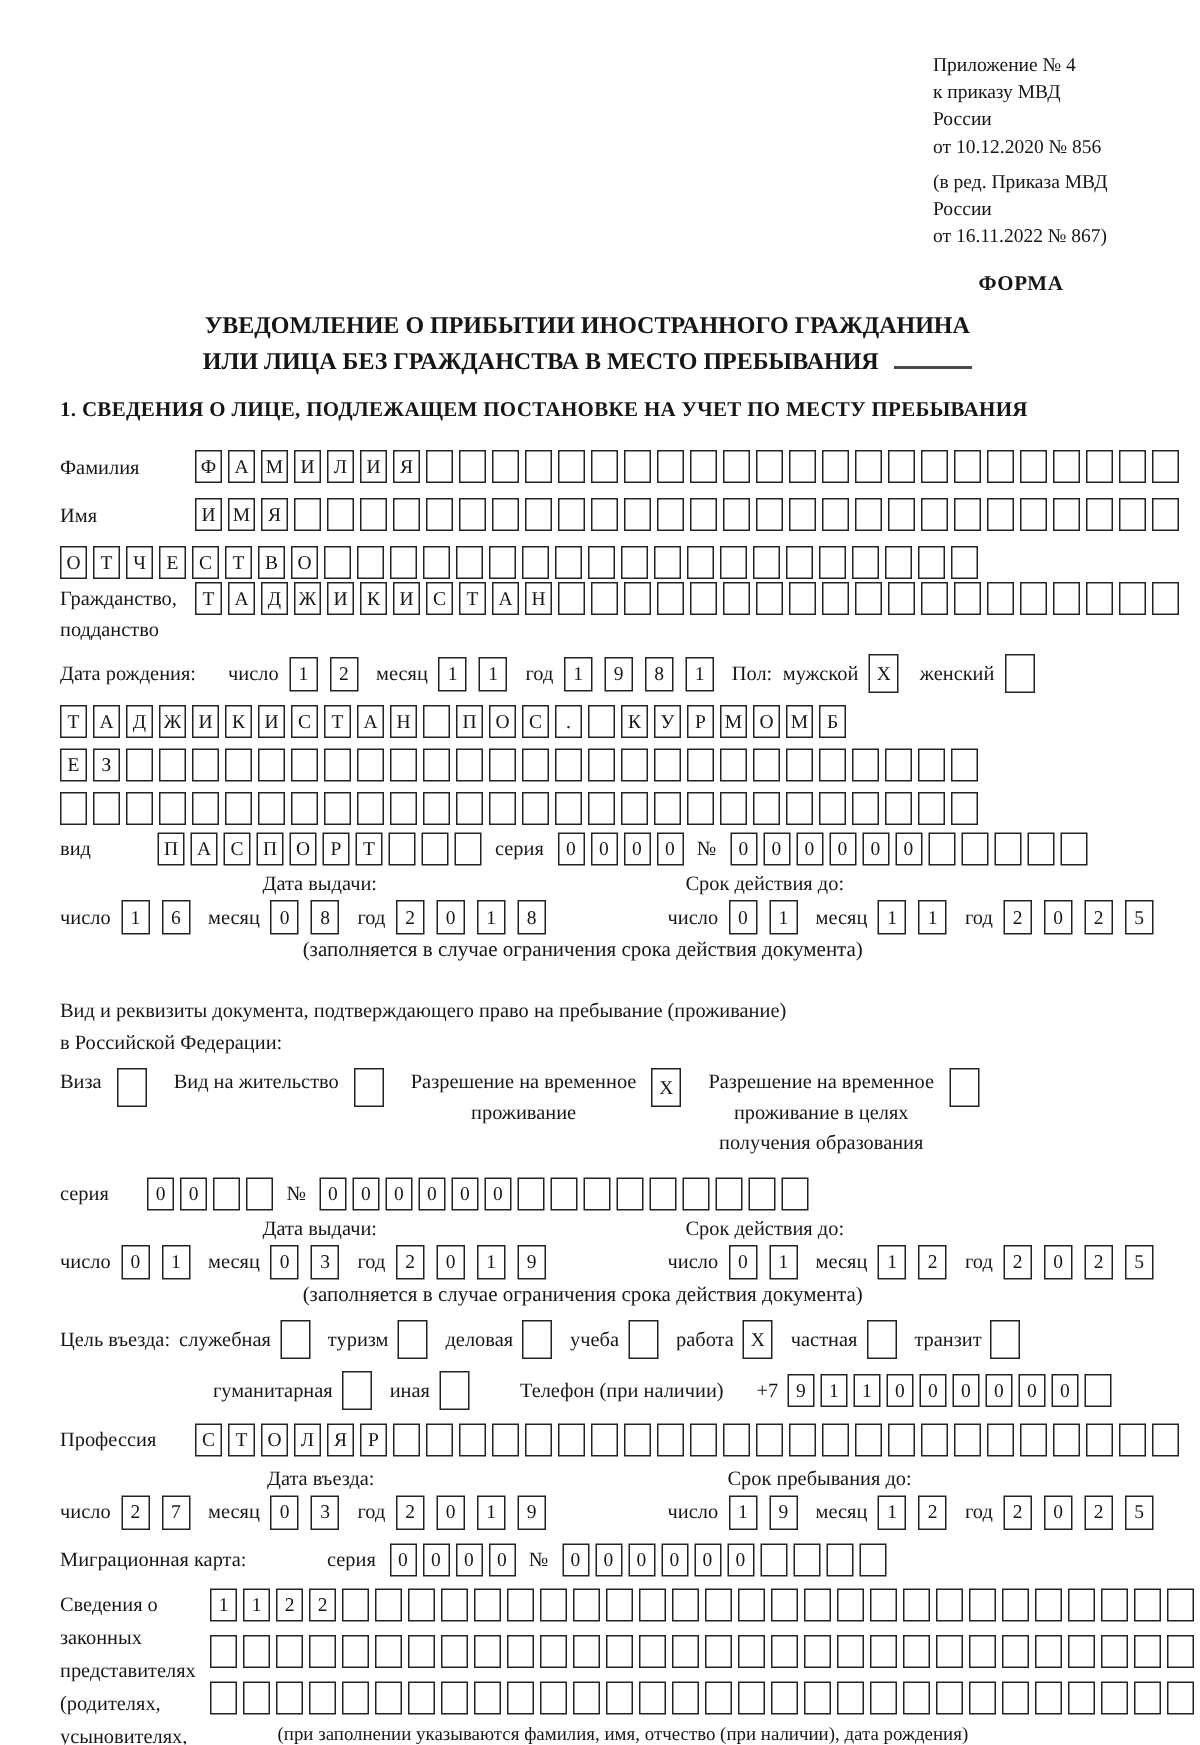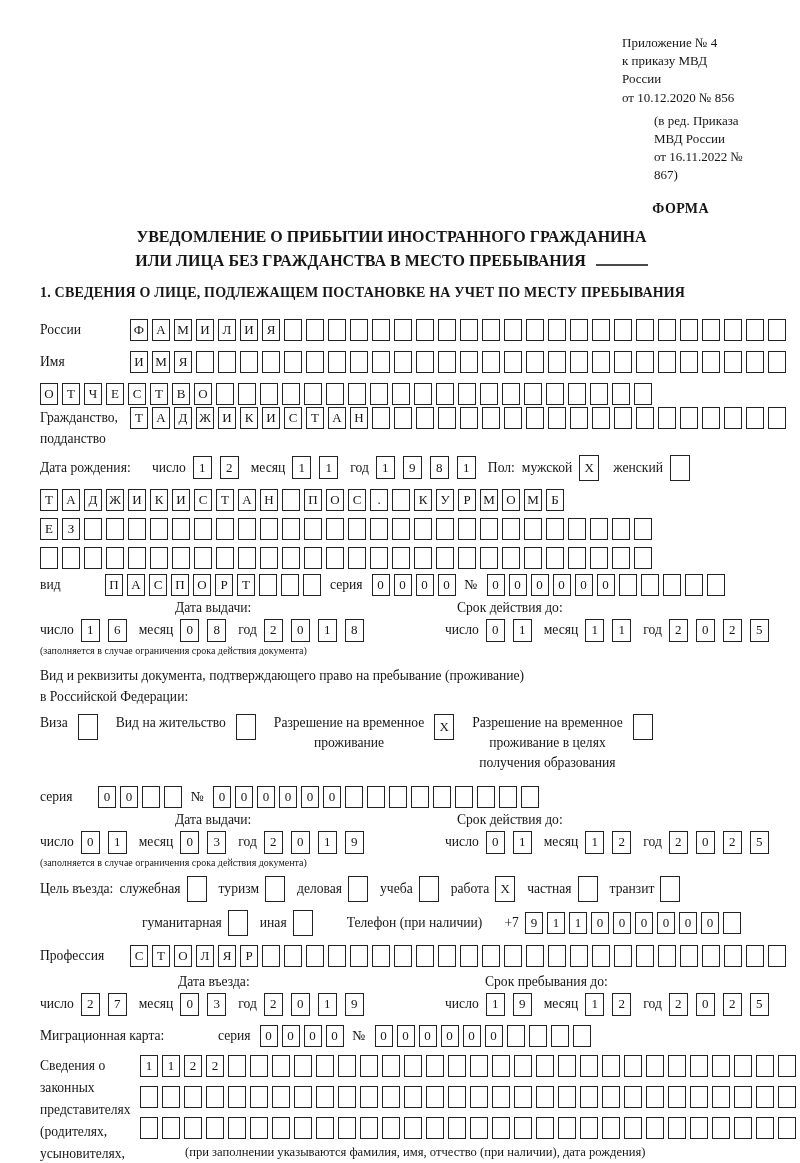--- a/index.html
+++ b/index.html
@@ -4,21 +4,21 @@
 <style>
   html,body{margin:0;padding:0;}
   body{
     width:800px;height:1163px;overflow:hidden;background:#ffffff;
     font-family:"Liberation Serif", "DejaVu Serif", serif;color:#161616;
   }
   .page{padding:34px 28px 0 40px;box-sizing:border-box;width:771px;height:1163px;}
 
   
   .appendix{margin-left:582px;font-size:13px;line-height:1.4;}
-  .appendix .grp2{margin-top:5px;margin-left:32px;}
+  .appendix .grp2{margin-top:5px;}
   .forma{font-weight:bold;text-align:right;margin:16px 34px 0 0;font-size:14px;letter-spacing:.4px;}
   .title{margin-top:8px;text-align:center;font-weight:bold;font-size:16px;line-height:1.5;}
   .blank{display:inline-block;width:52px;border-bottom:2.2px solid #4a4a4a;margin-left:10px;}
   .sec-head{margin-top:12px;text-align:left;font-weight:bold;font-size:14px;letter-spacing:.2px;}
 
   
   .frm{font-size:13.6px;}
   .row{display:flex;align-items:flex-start;}
   .row.center{align-items:center;}
   .cells{display:flex;gap:4px;flex:none;}
@@ -33,21 +33,21 @@
   .inline-lbl{margin:0 9px;white-space:nowrap;}
 
   
   .dates-wrap{display:flex;margin-top:4px;}
   .dcol{flex:none;}
   .dcol.left{width:405px;}
   .dhead{display:inline-block;margin-bottom:3px;white-space:nowrap;}
   .dgroup{display:flex;align-items:center;}
   .dl{margin-right:7px;white-space:nowrap;}
   .dgroup .cells{margin-right:12px;}
-  .note-right{text-align:left;font-size:10px;margin:3px 6px 0 0;}
+  .note-right{text-align:center;font-size:14px;margin:3px 6px 0 0;}
 
   
   .permit-row{display:flex;align-items:flex-start;margin-top:8px;}
   .popt{display:flex;align-items:flex-start;margin-right:18px;}
   .popt-label{text-align:center;line-height:1.5;}
   .popt .cells{margin-left:10px;margin-top:1px;}
 
   
   .prow{display:flex;align-items:center;margin-top:8px;}
   .plabel{margin-right:6px;white-space:nowrap;}
@@ -77,21 +77,21 @@
     <div>
       <span>ИЛИ ЛИЦА БЕЗ ГРАЖДАНСТВА В МЕСТО ПРЕБЫВАНИЯ</span><span class="blank"></span>
     </div>
   </div>
 
   <div class="sec-head">1. СВЕДЕНИЯ О ЛИЦЕ, ПОДЛЕЖАЩЕМ ПОСТАНОВКЕ НА УЧЕТ ПО МЕСТУ ПРЕБЫВАНИЯ</div>
 
   <div class="frm">
 
     <div class="row center" style="margin-top:18px">
-      <span class="lblcol" style="width:90px">России</span>
+      <span class="lblcol" style="width:90px">Фамилия</span>
       <span class="cells">
           <span class="cell">Ф</span>
           <span class="cell">А</span>
           <span class="cell">М</span>
           <span class="cell">И</span>
           <span class="cell">Л</span>
           <span class="cell">И</span>
           <span class="cell">Я</span>
           <span class="cell"></span>
           <span class="cell"></span>
@@ -427,21 +427,21 @@
               <span class="cell">2</span>
               <span class="cell">0</span>
               <span class="cell">2</span>
               <span class="cell">5</span>
             </span>
         </div>
       </div>
     </div>
     <div class="note-right">(заполняется в случае ограничения срока действия документа)</div>
 
-    <div style="margin-top:12px">Вид и реквизиты документа, подтверждающего право на пребывание (проживание)</div>
+    <div style="margin-top:24px">Вид и реквизиты документа, подтверждающего право на пребывание (проживание)</div>
     <div style="margin-top:5px">в Российской Федерации:</div>
 
     <div class="permit-row">
       <span class="popt">
         <span class="popt-label">Виза</span>
         <span class="cells cb">
             <span class="cell"></span>
           </span>
       </span>
       <span class="popt">

